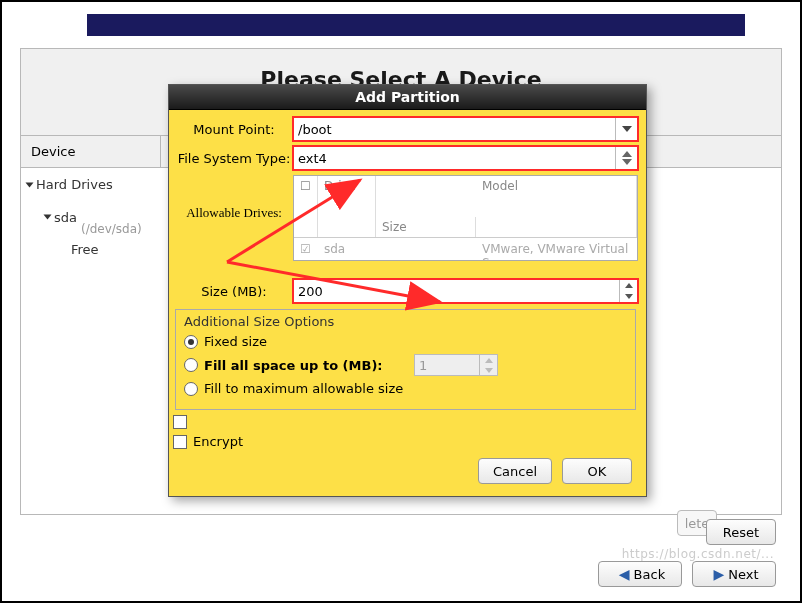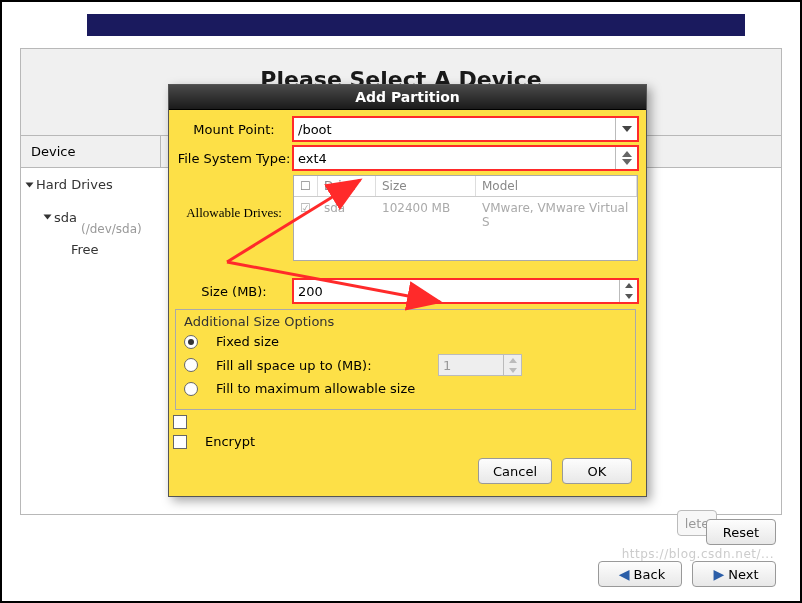--- a/index.html
+++ b/index.html
@@ -102,28 +102,28 @@
   .spin {
     position:absolute; right:0; top:0; width:18px; height:100%;
     border-left:1px solid #bbb; display:flex; flex-direction:column;
   }
   .spin div { flex:1; display:flex;align-items:center;justify-content:center; }
   .drives-box {
     flex:1; border:1px solid #aaa; height:86px; background:#fff; overflow:hidden;
   }
   .drives-head { display:flex; border-bottom:1px solid #ccc; color:#888; font-size:12px;}
   .drives-head div { padding:3px 6px; border-right:1px solid #ddd;}
-  .dcol-ck{width:24px;} .dcol-dr{width:58px;} .dcol-sz{width:100px;} .dcol-md{flex:1;border-right:none;}
+  .dcol-ck{width:24px;} .dcol-dr{width:58px;} .dcol-sz{width:100px;margin-top:41px;} .dcol-md{flex:1;border-right:none;}
   .drives-row { display:flex; color:#aaa; font-size:12px;}
   .drives-row div { padding:4px 6px;}
   .fieldset {
     border:1px solid #aaa; margin:6px 2px 4px; padding:4px 8px 8px;
   }
   .fieldset-title { color:#333; }
-  .radio-row, .check-row { display:flex; align-items:center; margin:5px 0; gap:18px; }
+  .radio-row, .check-row { display:flex; align-items:center; margin:5px 0; gap:6px; }
   .radio, .checkbox {
     width:14px;height:14px;border:1px solid #666;background:#fff;display:inline-flex;align-items:center;justify-content:center;
   }
   .radio{border-radius:50%;}
   .radio.sel::after{content:"";width:6px;height:6px;border-radius:50%;background:#333;}
   .disabled-input {
     width:84px;height:22px;border:1px solid #bbb;background:#eee;color:#999;padding:0 4px;display:flex;align-items:center;position:relative;
   }
   .dlg-buttons { display:flex; justify-content:flex-end; gap:10px; padding:4px 6px 4px; }
   .faded-btn {
@@ -251,21 +251,21 @@
     </div>
 
     <div class="fieldset">
       <div class="fieldset-title">Additional Size Options</div>
       <div class="radio-row">
         <span class="radio sel"></span>
         <span>Fixed size</span>
       </div>
       <div class="radio-row">
         <span class="radio"></span>
-        <span style="width:204px;">Fill all space up to (MB):</span>
+        <span style="width:204px;font-weight:bold;">Fill all space up to (MB):</span>
         <div class="disabled-input">
           <span>1</span>
           <div class="spin">
             <div>
                 <svg width="8" height="5">
                   <polygon points="0,5 8,5 4,0" fill="#bbb"></polygon>
                 </svg>
               </div>
             <div>
                 <svg width="8" height="5">

